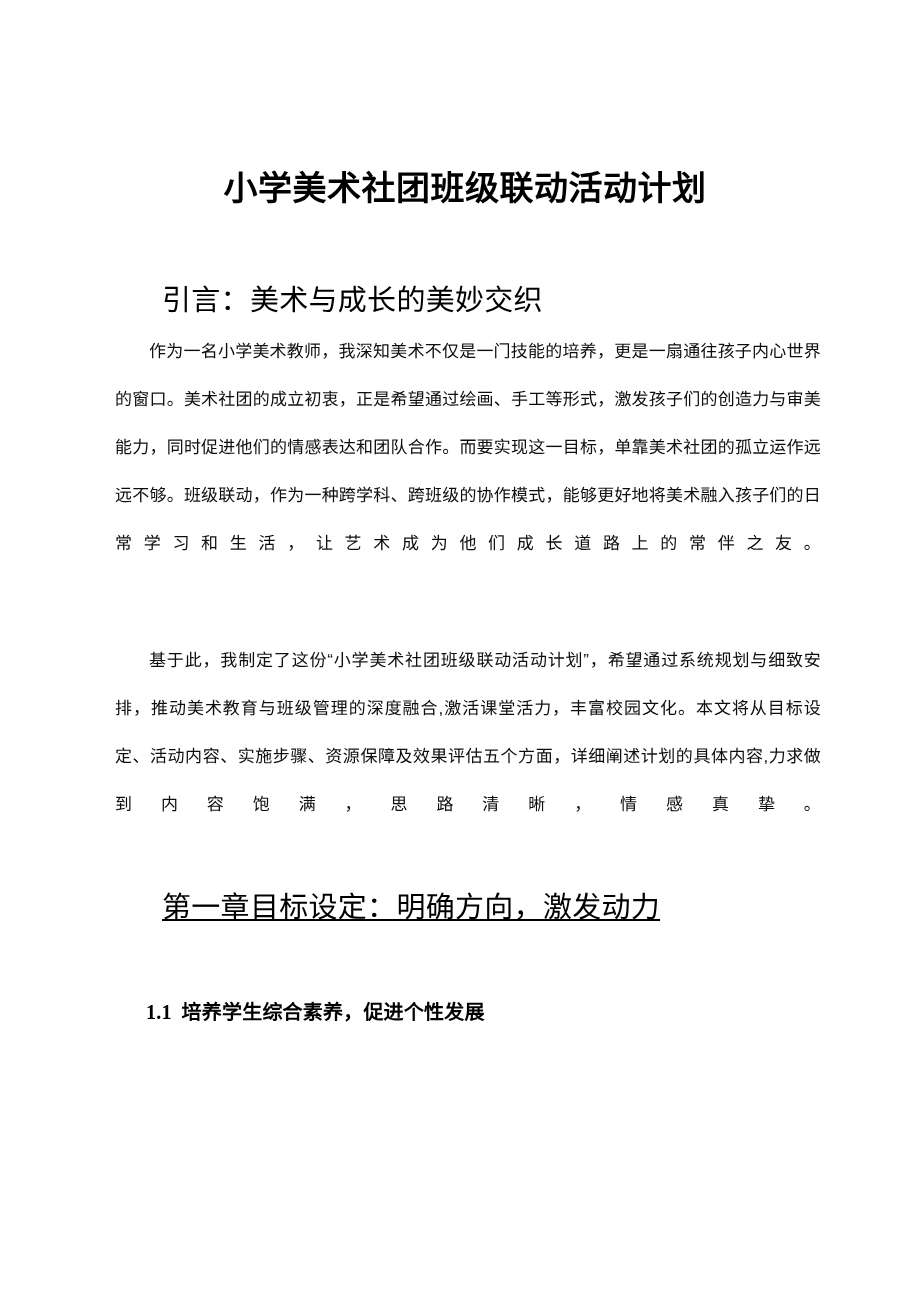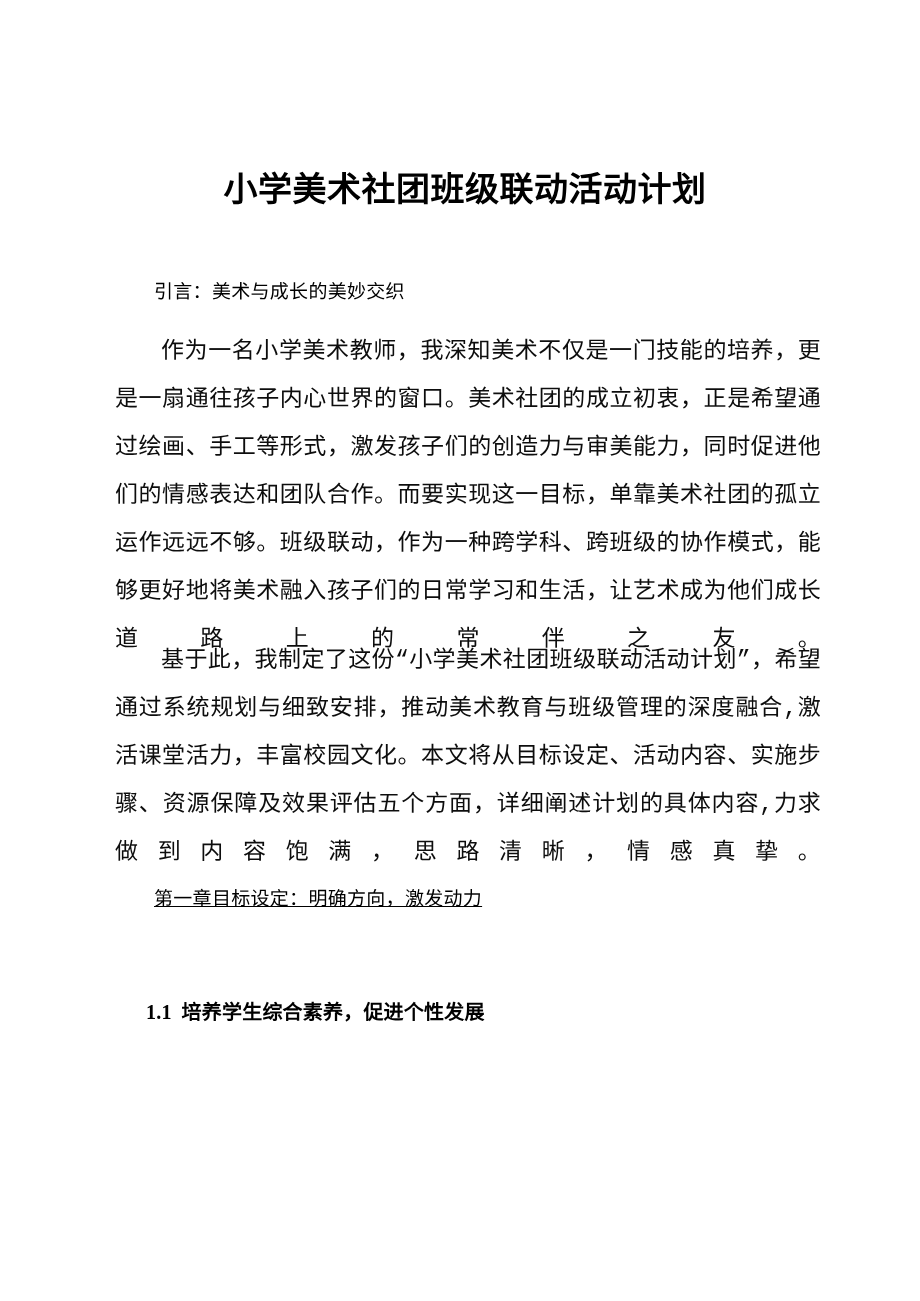--- a/index.html
+++ b/index.html
@@ -21,43 +21,43 @@
 
   .doc-body {
     position: absolute;
     left: 0;
     top: 0;
     width: 920px;
   }
 
   
   .doc-title {
-    font-family: Liberation Sans, sans-serif;
+    font-family: Liberation Serif, serif;
     font-weight: 700;
     font-size: 34px;
     line-height: 44px;
     color: #000000;
     text-align: center;
     margin: 0;
     padding: 0;
     position: absolute;
     left: 110px;
     top: 167px;
     width: 710px;
     letter-spacing: 0.5px;
   }
 
   
   .h2 {
     font-family: "Liberation Sans", "DejaVu Sans", sans-serif;
     font-weight: 400;
-    font-size: 19px;
+    font-size: 29px;
     line-height: 34px;
     color: #000000;
-    margin: 8px;
+    margin: 16px;
     padding: 0;
     position: absolute;
     left: 146px;
     width: 700px;
     letter-spacing: 0.3px;
   }
 
   #h2-intro { top: 267px; }
   #h2-chapter1 { top: 874px; text-decoration: underline; }
 
@@ -79,22 +79,22 @@
   #h3-1-1 { top: 957px; margin-top: 40px; }
 
   .h3 .num {
     font-family: "Liberation Serif", "DejaVu Serif", serif;
     font-weight: 700;
     margin-right: 10px;
   }
 
   
   .para {
-    font-family: Liberation Mono, monospace;
-    font-size: 23px;
+    font-family: Liberation Sans, sans-serif;
+    font-size: 17px;
     line-height: 48px;
     color: #0d0d0d;
     margin: 0;
     padding: 0;
     position: absolute;
     left: 115px;
     width: 706px;
     text-align: justify;
     text-justify: inter-ideograph;
     text-indent: 2em;

